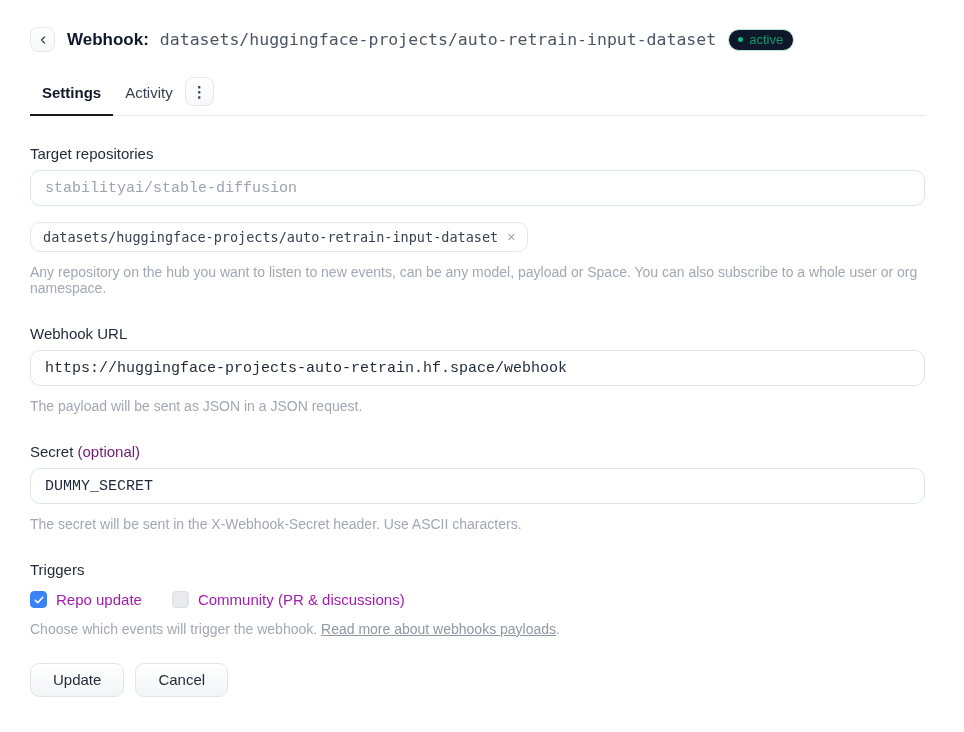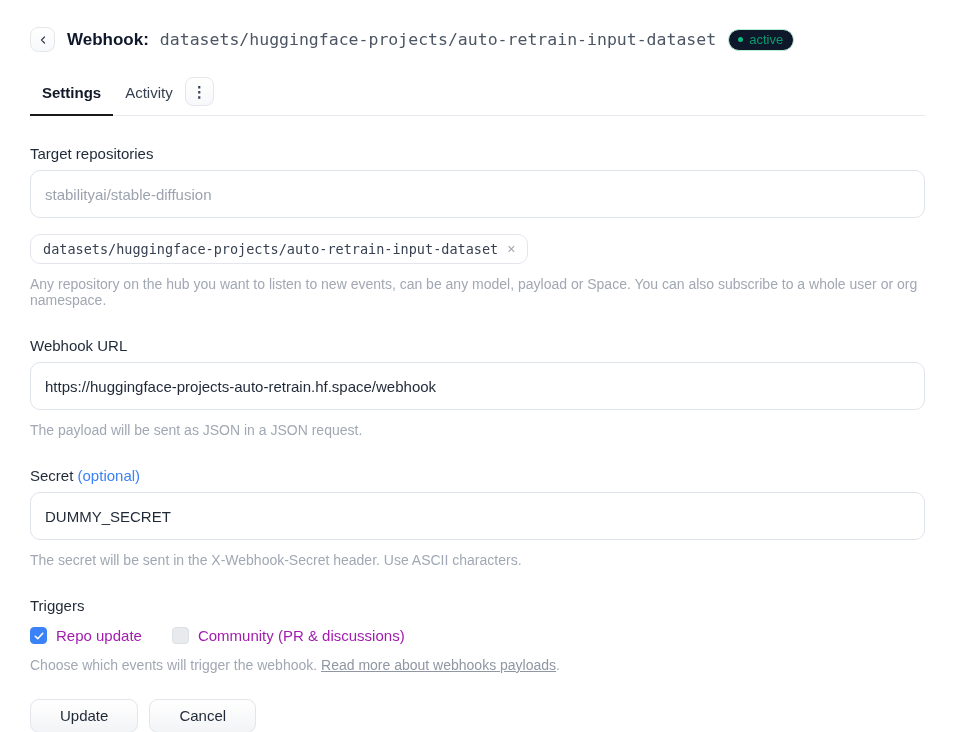--- a/index.html
+++ b/index.html
@@ -51,26 +51,26 @@
     display: inline-flex; align-items: center; justify-content: center;
     border: 1px solid #e5e7eb; border-radius: 8px;
     background: linear-gradient(to bottom, #ffffff, #f7f8fa);
     color: #374151; font-size: 15px; font-weight: 700; cursor: pointer;
     line-height: 1;
   }
 
   
   .group { margin-top: 29px; }
   .field-label { display: block; font-size: 15px; color: #1f2937; margin-bottom: 8px; }
-  .optional { color: #3b82f6; margin-top: 30px; }
+  .optional { color: #701a75; margin-top: 30px; }
   .text-input {
-    width: 100%; height: 48px;
+    width: 100%; height: 36px;
     border: 1px solid #dfe3ea; border-radius: 10px;
     padding: 0 14px; font-size: 15px; color: #1f2937;
-    font-family: Liberation Sans, sans-serif;
+    font-family: Liberation Mono, monospace;
     background: #ffffff; outline: none;
   }
   .text-input::placeholder { color: #9ca3af; }
   .chip {
     margin-top: 16px;
     display: inline-flex; align-items: center; gap: 9px;
     border: 1px solid #e3e6ec; border-radius: 10px;
     padding: 6px 12px; background: #ffffff;
   }
   .chip-text {
@@ -97,21 +97,21 @@
     display: inline-flex; align-items: center; justify-content: center;
   }
   .checkbox svg { display: none; }
   .checkbox.checked { background: #3b82f6; border-color: #3b82f6; }
   .checkbox.checked svg { display: block; }
   .triggers-help { margin-top: 13px; }
 
   
   .actions-row { margin-top: 26px; display: flex; gap: 11px; }
   .btn {
-    padding: 7px 29px 8px; font-size: 15px; color: #1f2937;
+    padding: 7px 22px 8px; font-size: 15px; color: #1f2937;
     font-family: "Liberation Sans", sans-serif;
     border: 1px solid #e2e5ea; border-radius: 9px;
     background: linear-gradient(to bottom, #ffffff, #f3f4f6);
     cursor: pointer;
   }
 </style>
 </head>
 <body>
 
 <div class="page">

